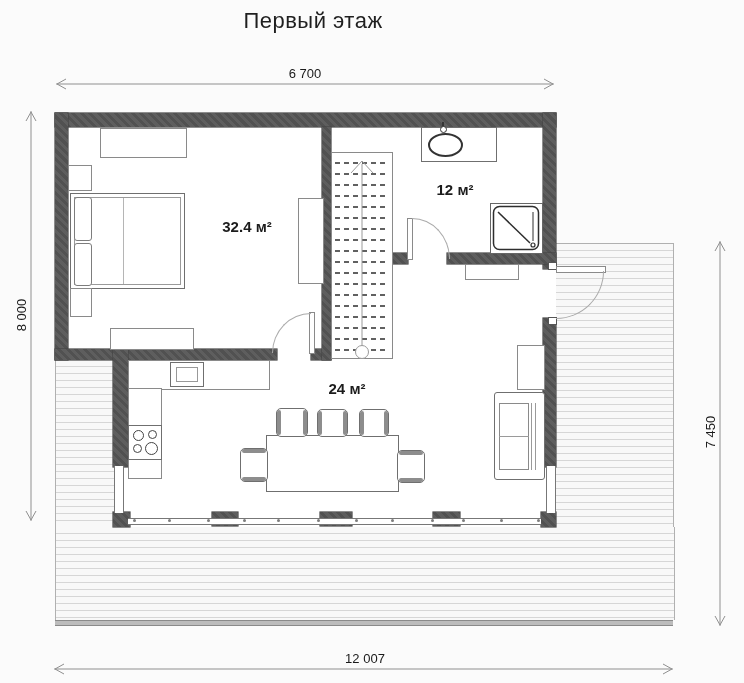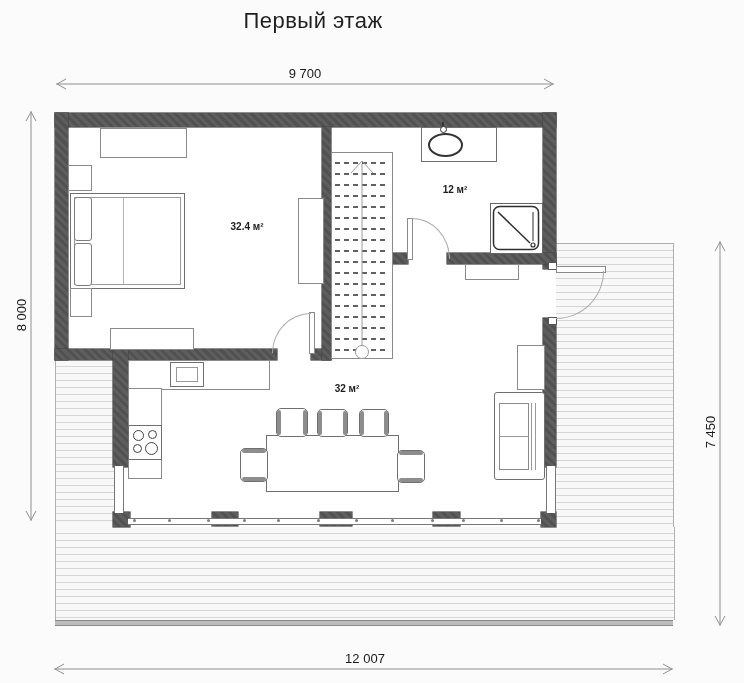--- a/index.html
+++ b/index.html
@@ -18,21 +18,21 @@
   .win{position:absolute;background:#fff;border-left:1px solid #777;border-right:1px solid #777;}
   .furn{position:absolute;background:#fff;border:1px solid #8a8a8a;}
   .furn-d{position:absolute;background:#fff;border:1px solid #6f6f6f;}
   .dot{position:absolute;top:519px;width:3px;height:3px;border-radius:50%;background:#7d7d7d;}
   .jamb{position:absolute;background:#fff;border:1px solid #555;}
   .leaf{position:absolute;background:#fff;border:1px solid #8a8a8a;}
   .arc{position:absolute;}
   .dimlabel{position:absolute;font-size:13px;color:#1a1a1a;white-space:nowrap;}
   .vlabel{transform:translate(-50%,-50%) rotate(-90deg);}
   .hlabel{transform:translateX(-50%);}
-  .arealabel{position:absolute;font-size:10px;font-weight:600;color:#1c1c1c;transform:translate(-50%,-50%);white-space:nowrap;}
+  .arealabel{position:absolute;font-size:15px;font-weight:600;color:#1c1c1c;transform:translate(-50%,-50%);white-space:nowrap;}
   .chair{position:absolute;background:#fff;border:1px solid #6f6f6f;border-radius:5px;}
   .arm-l,.arm-r{position:absolute;top:1px;bottom:1px;width:4px;background:#8d8d8d;border-radius:2px;}
   .arm-l{left:0;} .arm-r{right:0;}
   .arm-t,.arm-b{position:absolute;left:1px;right:1px;height:4px;background:#8d8d8d;border-radius:2px;}
   .arm-t{top:0;} .arm-b{bottom:0;}
   .pillow{position:absolute;background:#fff;border:1px solid #7d7d7d;border-radius:3px;}
   .thinline{position:absolute;background:#9a9a9a;}
   svg{position:absolute;overflow:visible;}
 </style>
 </head>
@@ -42,21 +42,21 @@
 
   <div class="title">Первый этаж</div>
 
   <svg class="abs" style="left:55px;top:78px" width="500" height="12">
     <g stroke="#8f8f8f" fill="none">
         <line x1="1" y1="6" x2="499" y2="6"></line>
         <path d="M11 1 L2 6 L11 11"></path>
         <path d="M489 1 L498 6 L489 11"></path>
       </g>
   </svg>
-  <div class="dimlabel hlabel" style="left:305px;top:66px">9 700</div>
+  <div class="dimlabel hlabel" style="left:305px;top:66px">6 700</div>
 
   <svg class="abs" style="left:25px;top:110px" width="12" height="412">
     <g stroke="#8f8f8f" fill="none">
         <line x1="6" y1="1" x2="6" y2="411"></line>
         <path d="M1 11 L6 2 L11 11"></path>
         <path d="M1 401 L6 410 L11 401"></path>
       </g>
   </svg>
   <div class="dimlabel vlabel" style="left:21px;top:315px">8 000</div>
 
@@ -208,15 +208,15 @@
   <div class="leaf" style="left:407px;top:218px;width:4px;height:40px"></div>
   <div class="arc" style="left:412px;top:218px;width:37px;height:40px;border-top:1px solid #aaa;border-right:1px solid #aaa;border-top-right-radius:100%"></div>
 
   <div class="jamb" style="left:548px;top:262px;width:7px;height:6px"></div>
   <div class="jamb" style="left:548px;top:317px;width:7px;height:6px"></div>
   <div class="leaf" style="left:556px;top:266px;width:48px;height:5px"></div>
   <div class="arc" style="left:556px;top:271px;width:47px;height:47px;border-bottom:1px solid #aaa;border-right:1px solid #aaa;border-bottom-right-radius:100%"></div>
 
   <div class="arealabel" style="left:247px;top:226px">32.4 м²</div>
   <div class="arealabel" style="left:455px;top:189px">12 м²</div>
-  <div class="arealabel" style="left:347px;top:388px">32 м²</div>
+  <div class="arealabel" style="left:347px;top:388px">24 м²</div>
 
 </div>
 
 </body></html>

